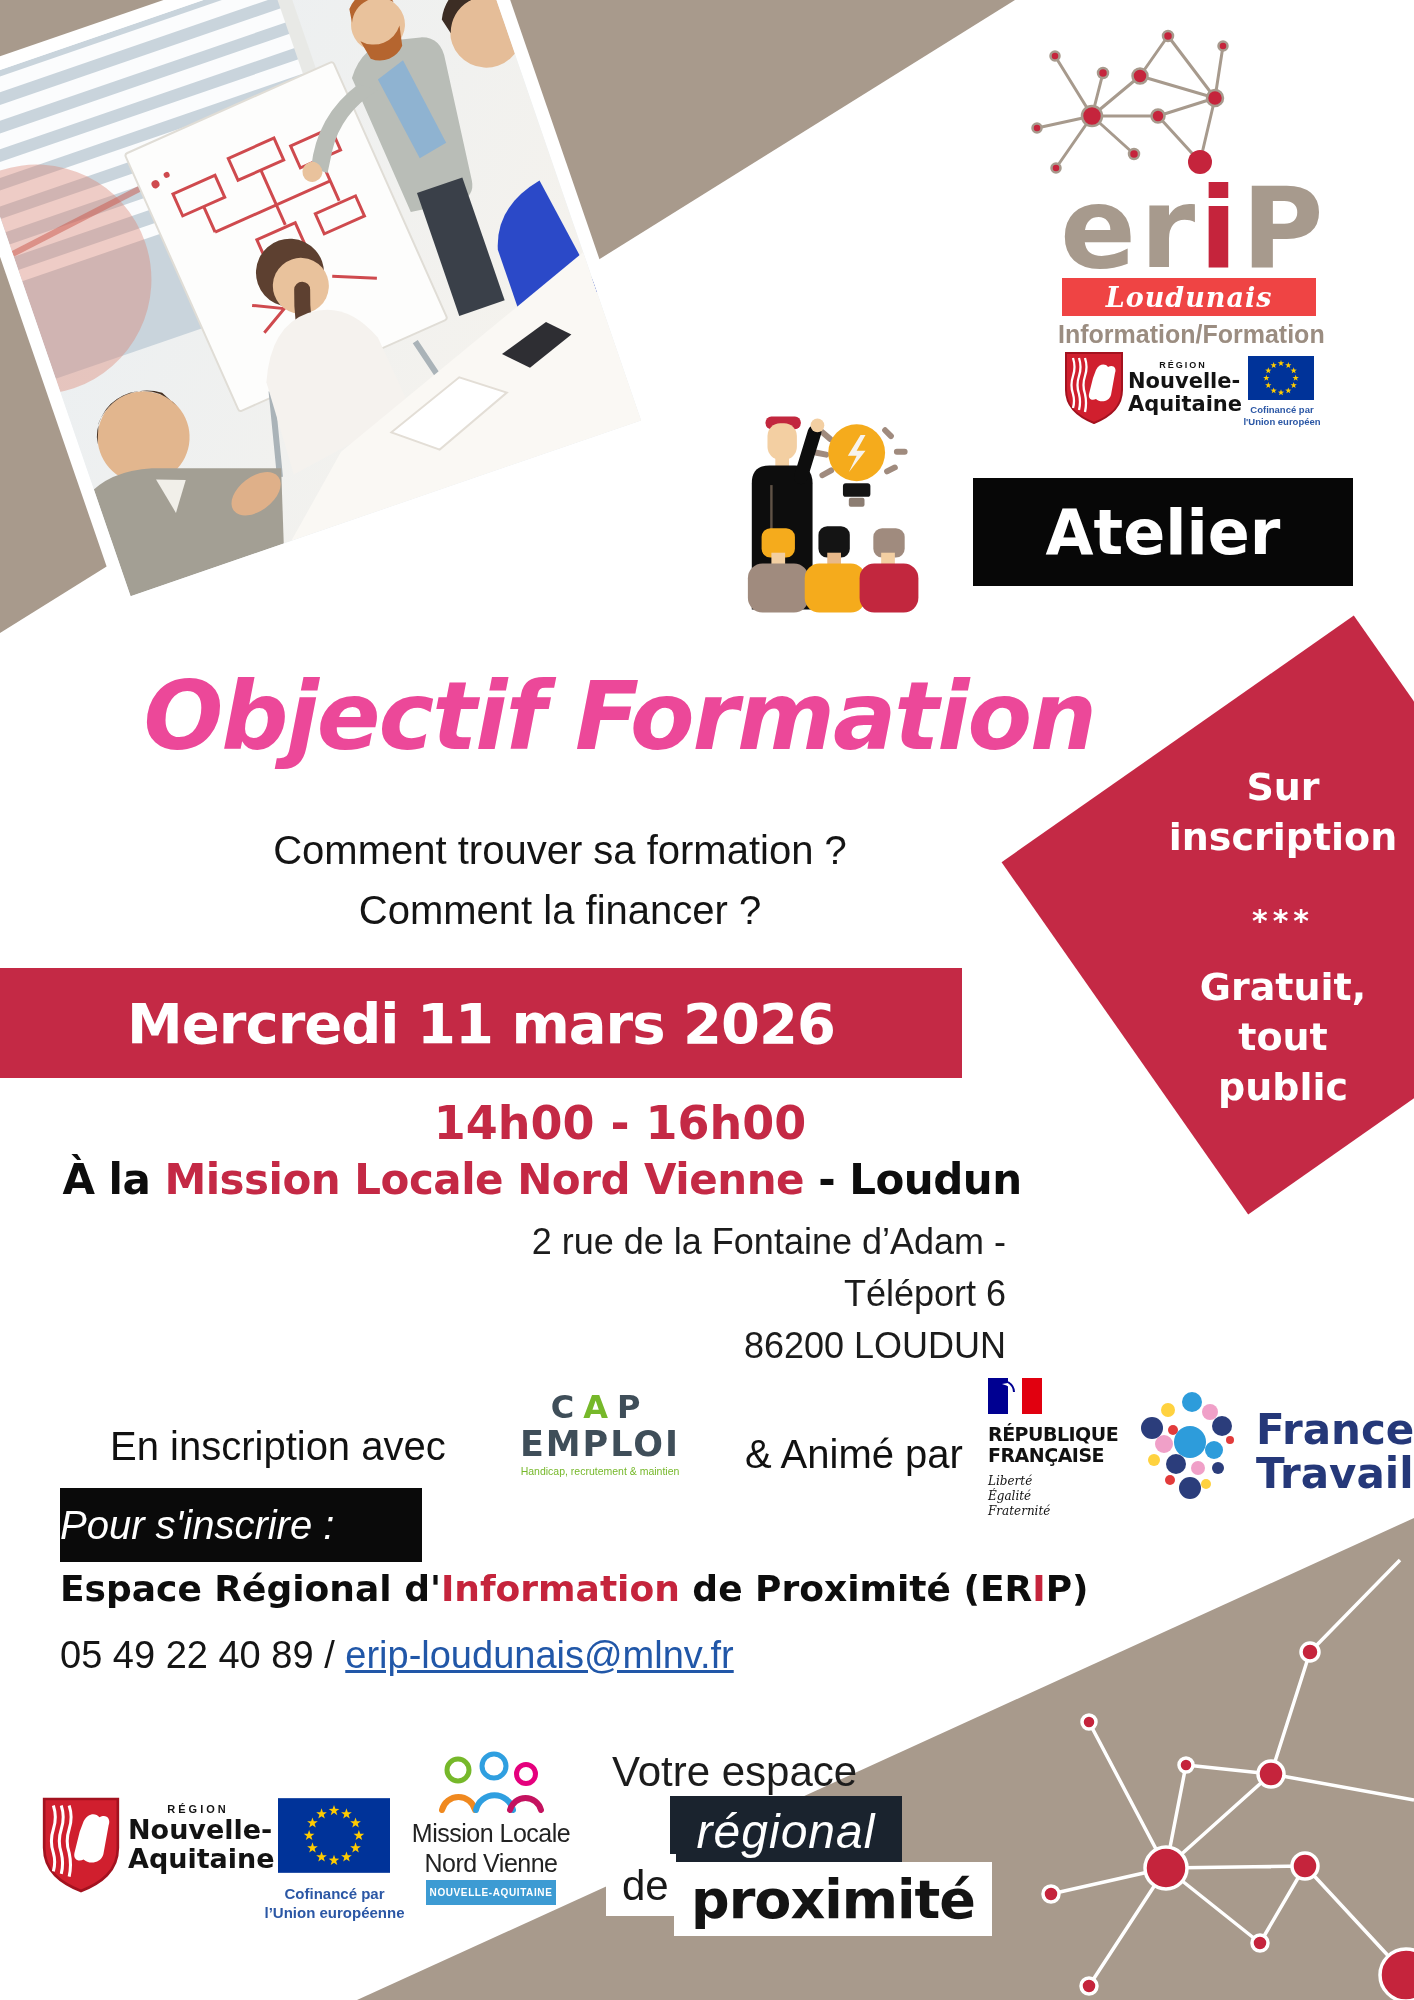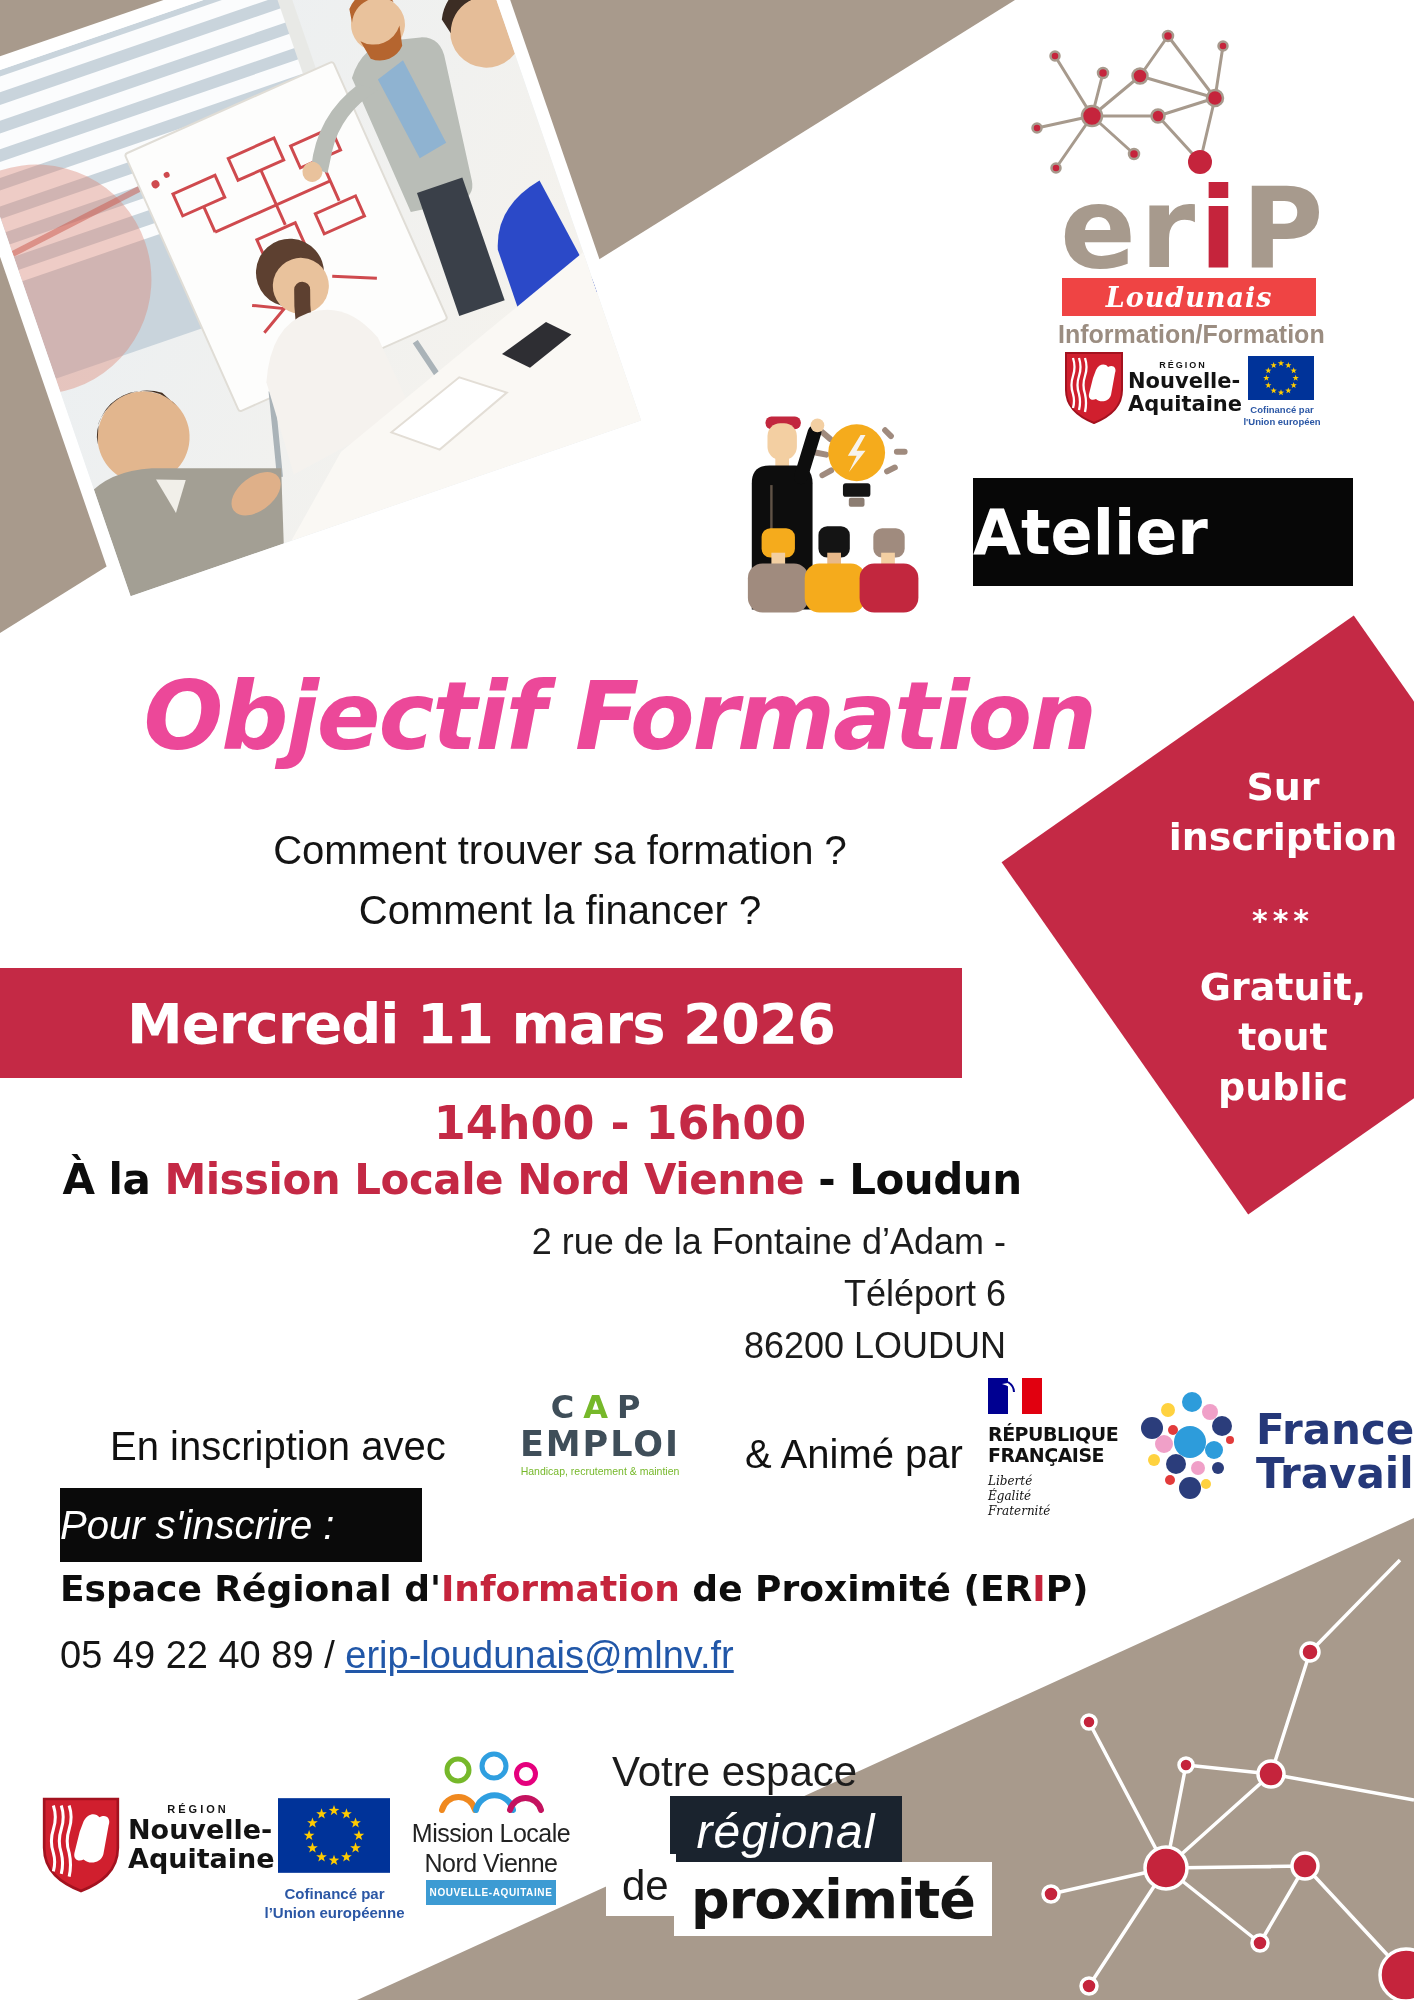--- a/index.html
+++ b/index.html
@@ -31,21 +31,21 @@
                   font-weight:bold;font-size:27px;color:#fff;letter-spacing:1px;}
   .erip-tag{left:1058px;top:320px;width:262px;text-align:center;font-size:25px;font-weight:bold;color:#9b8d81;}
   .na-mini-text{left:1128px;top:360px;width:110px;text-align:center;color:#131313;}
   .na-mini-text .rg{font-size:9px;font-weight:bold;letter-spacing:2px;}
   .na-mini-text .nm{font-size:21px;font-weight:800;line-height:23px;font-family:"DejaVu Sans","Liberation Sans",sans-serif;}
   .eu-mini-text{left:1234px;top:404px;width:96px;text-align:center;font-size:9.5px;font-weight:bold;
                 color:#2b57a5;line-height:12px;}
 
   
   .atelier{left:973px;top:478px;width:380px;height:108px;background:#070707;display:flex;
-           align-items:center;z-index:2;}
+           align-items:center;justify-content:center;z-index:2;}
   .atelier span{font-family:"DejaVu Sans","Liberation Sans",sans-serif;font-weight:800;
                 font-size:62px;color:#fff;}
   .title{left:25px;top:652px;width:1070px;text-align:right;font-family:"DejaVu Sans","Liberation Sans",sans-serif;
          font-weight:800;font-size:94px;line-height:130px;letter-spacing:-2px;color:#ec4899;z-index:2;font-style:italic;}
   .subtitle{left:25px;top:820px;width:1070px;text-align:center;font-size:40px;line-height:60px;color:#141414;z-index:2;}
 
   
   .banner-red{left:0;top:968px;width:962px;height:110px;background:#c42945;display:flex;
               align-items:center;justify-content:center;z-index:2;}
   .banner-red span{font-family:"DejaVu Sans","Liberation Sans",sans-serif;font-weight:800;

